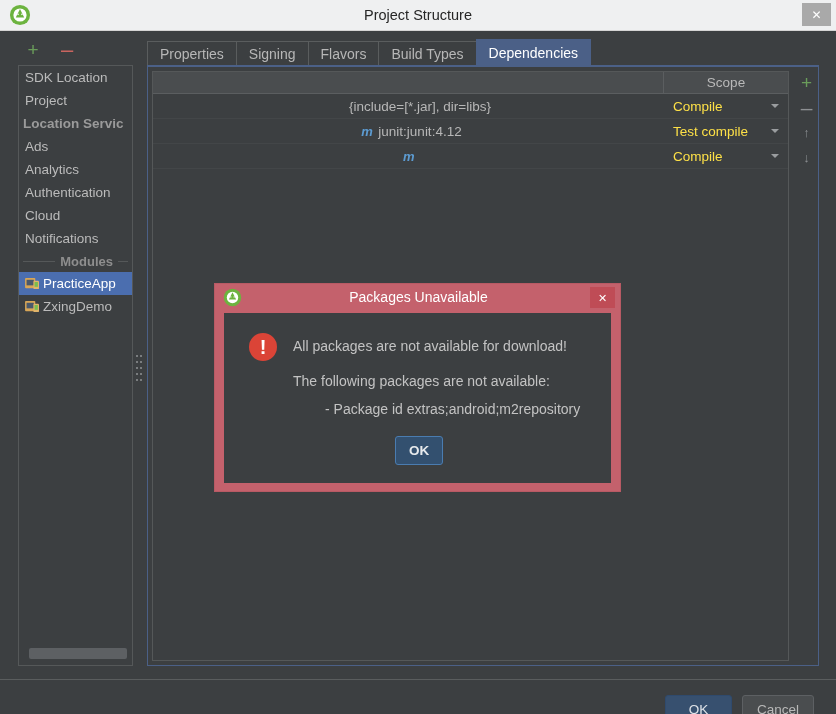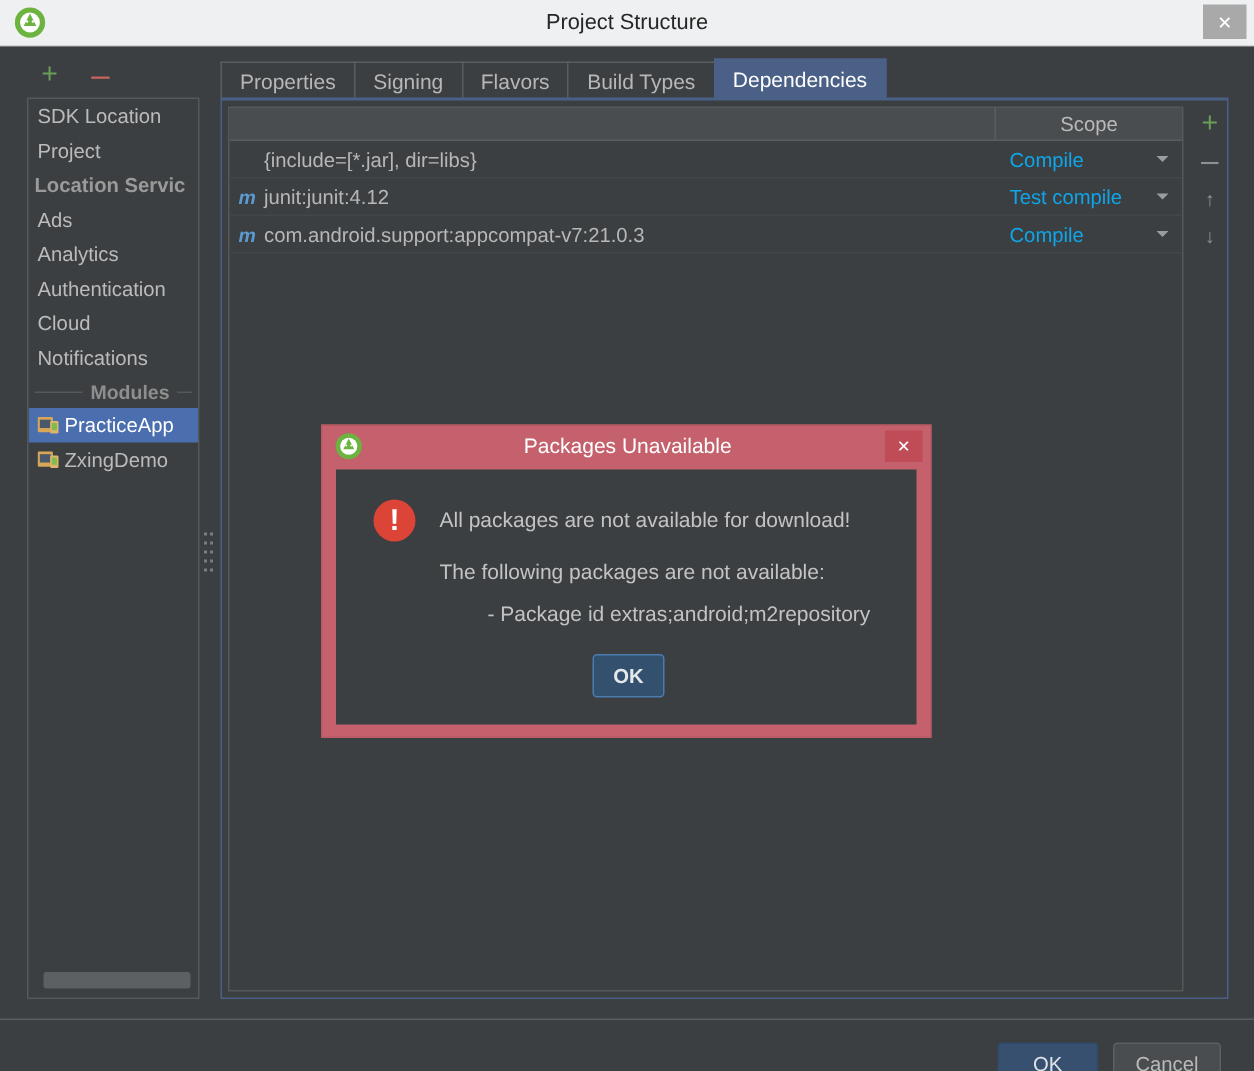--- a/index.html
+++ b/index.html
@@ -217,36 +217,37 @@
   }
   .dep-name {
     flex: 1 1 auto;
     padding-left: 6px;
     font-size: 13.5px;
     color: #b7b7b7;
     white-space: nowrap;
     overflow: hidden;
     display: flex;
     align-items: center;
+    justify-content: center;
   }
   .m-icon {
     display: inline-block;
     width: 14px;
     color: #5c9bd1;
     font-style: italic;
     font-weight: bold;
     font-size: 13px;
     margin-right: 3px;
     flex: 0 0 auto;
   }
   .dep-scope {
     width: 124px;
     position: relative;
     font-size: 13.5px;
-    color: #0ea5e9;
+    color: #fde047;
     padding-left: 9px;
     white-space: nowrap;
   }
   .caret {
     position: absolute; right: 9px; top: 50%;
     margin-top: -2px;
     width: 0; height: 0;
     border-left: 4px solid transparent;
     border-right: 4px solid transparent;
     border-top: 4px solid #9a9d9f;
@@ -466,21 +467,20 @@
             <div class="dep-row">
               <div class="dep-name">
                 <span class="m-icon">m</span>
                 <span>junit:junit:4.12</span>
               </div>
               <div class="dep-scope"><span>Test compile</span><span class="caret"></span></div>
             </div>
             <div class="dep-row">
               <div class="dep-name">
                 <span class="m-icon">m</span>
-                <span>com.android.support:appcompat-v7:21.0.3</span>
               </div>
               <div class="dep-scope"><span>Compile</span><span class="caret"></span></div>
             </div>
           </div>
       </div>
 
       <div class="side-toolbar">
         <div class="stb plus">+</div>
         <div class="stb minus">–</div>
         <div class="stb up">↑</div>

